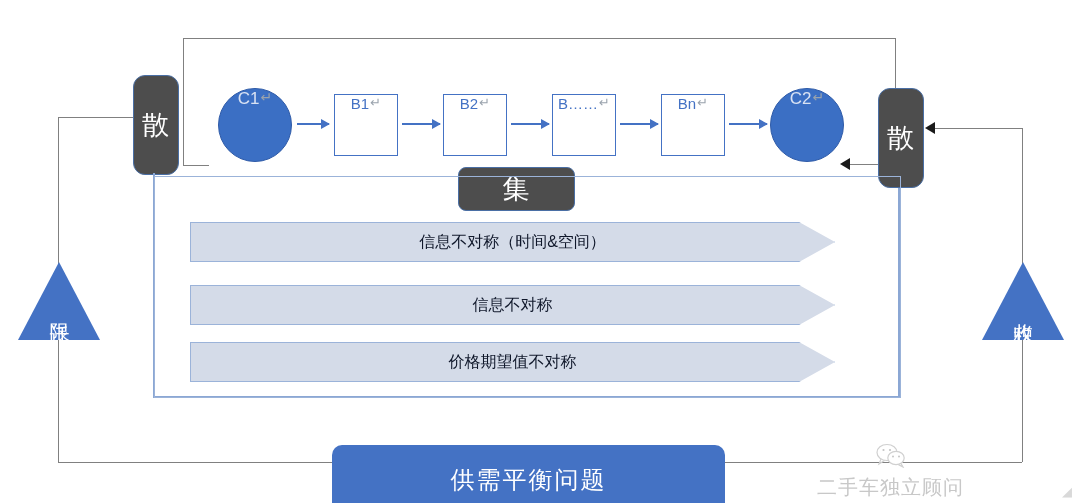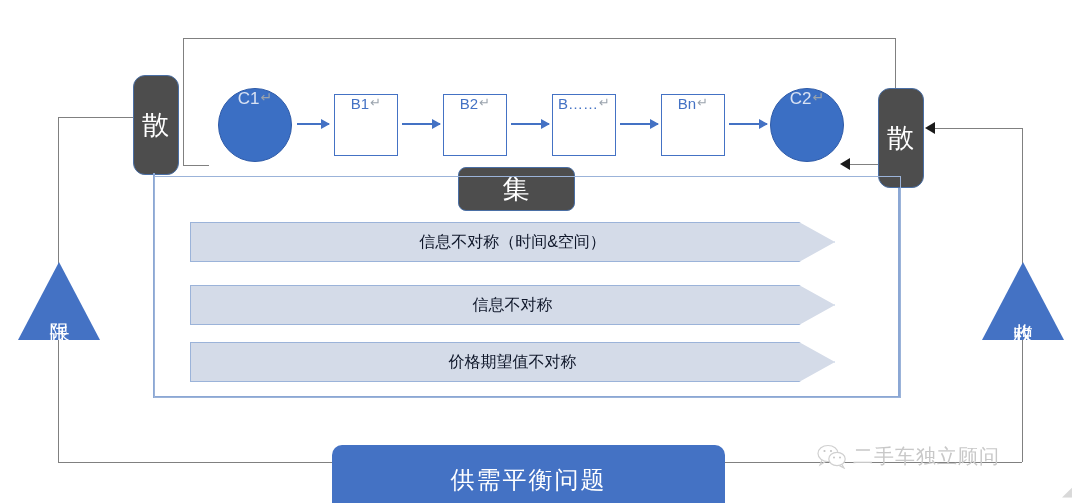--- a/index.html
+++ b/index.html
@@ -262,21 +262,21 @@
   <div class="ln v" style="left:58px; top:340px; height:122px;"></div>
   <div class="ln h" style="left:58px; top:462px; width:277px;"></div>
 
   <div class="ln v" style="left:1022px; top:340px; height:122px;"></div>
   <div class="ln h" style="left:723px; top:462px; width:299px;"></div>
 
   <div class="bluebar" style="left:332px; top:445px; width:393px; height:69px;">
     <span>供需平衡问题</span>
   </div>
 
-  <div class="wm" style="left:817px; top:443px;">
+  <div class="wm" style="left:817px; top:443px;flex-direction:column;">
     <span>
       <svg width="30" height="25" viewBox="0 0 30 25">
         <ellipse cx="11" cy="9.5" rx="10" ry="8" fill="none" stroke="#d0d0d0" stroke-width="1.2"></ellipse>
         <path d="M5 16 L3 21 L8.5 17.6" fill="none" stroke="#d0d0d0" stroke-width="1.2"></path>
         <circle cx="7.5" cy="7" r="1.1" fill="#c4c4c4"></circle>
         <circle cx="14" cy="7" r="1.1" fill="#c4c4c4"></circle>
         <ellipse cx="20" cy="15" rx="8.2" ry="6.6" fill="#ffffff" stroke="#d0d0d0" stroke-width="1.2"></ellipse>
         <path d="M25 20.5 L27 24 L22.5 21.6" fill="none" stroke="#d0d0d0" stroke-width="1.2"></path>
         <circle cx="17" cy="13.5" r="0.95" fill="#c4c4c4"></circle>
         <circle cx="23" cy="13.5" r="0.95" fill="#c4c4c4"></circle>

